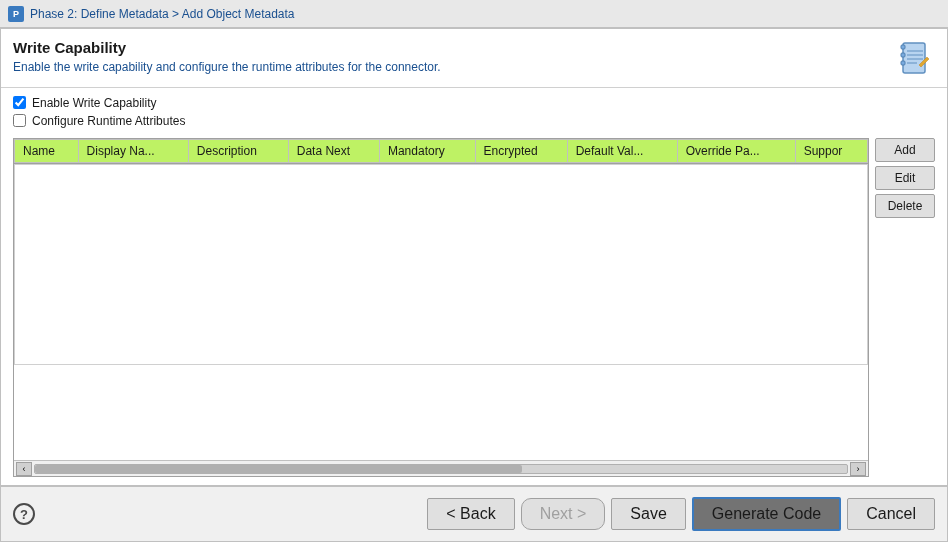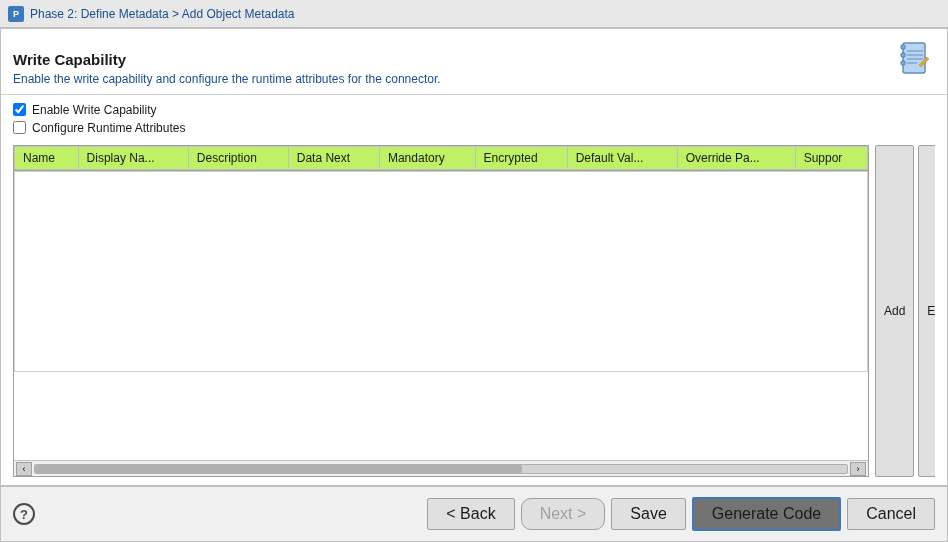--- a/index.html
+++ b/index.html
@@ -58,21 +58,20 @@
       display: flex;
       justify-content: space-between;
       align-items: flex-start;
     }
     .header-left {}
     .header-title {
       font-size: 15px;
       font-weight: bold;
       color: #1a1a1a;
       margin-bottom: 4px;
-      margin-top: 12px;
     }
     .header-desc {
       color: #1a5090;
       font-size: 12px;
     }
     .header-icon {
       width: 40px;
       height: 40px;
       display: flex;
       align-items: center;
@@ -190,21 +189,21 @@
       align-items: center;
       justify-content: center;
       font-size: 9px;
       cursor: pointer;
       flex-shrink: 0;
     }
 
     
     .side-buttons {
       display: flex;
-      flex-direction: row;
+      flex-direction: column;
       gap: 4px;
       width: 60px;
     }
 
     .side-btn {
       padding: 4px 8px;
       font-size: 12px;
       background: #e0e0e0;
       border: 1px solid #a0a0a0;
       cursor: pointer;

